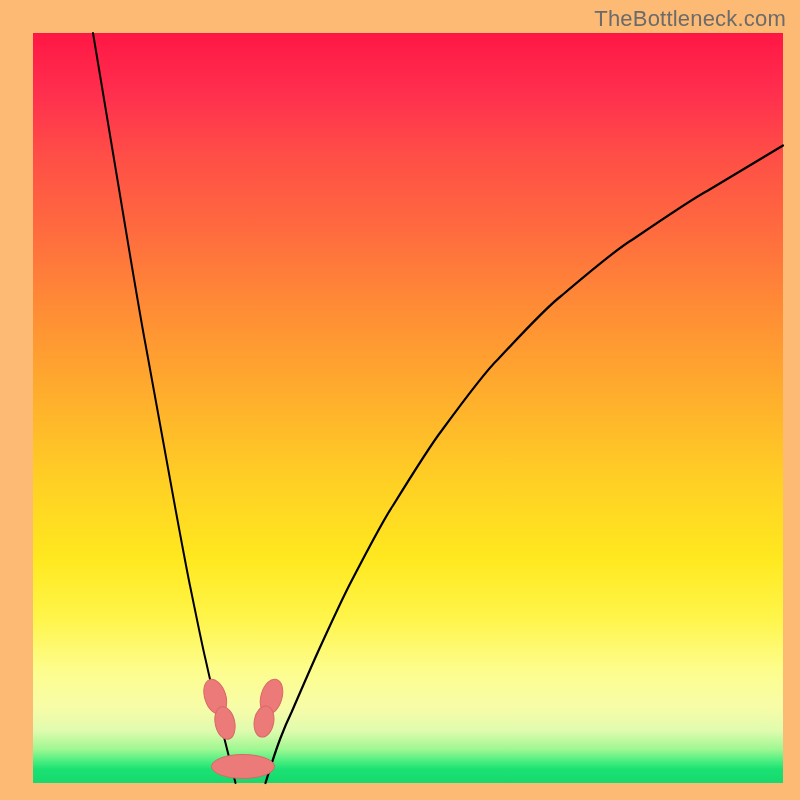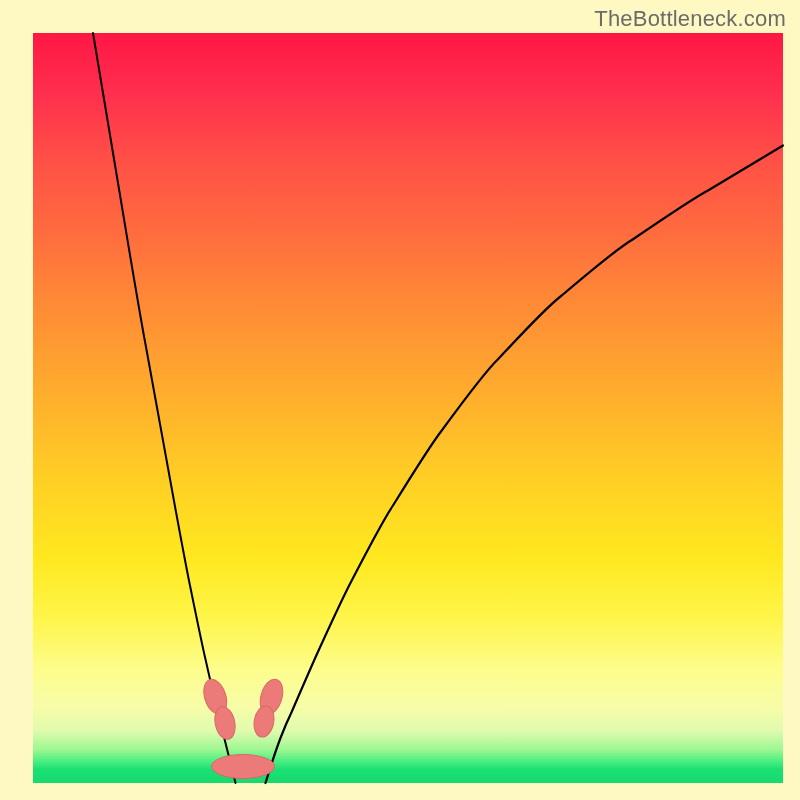--- a/index.html
+++ b/index.html
@@ -8,21 +8,21 @@
     width: 800px;
     height: 800px;
     background: #000;
     overflow: hidden;
     font-family: Arial, Helvetica, sans-serif;
   }
   .stage {
     position: relative;
     width: 800px;
     height: 800px;
-    background: #fef9c3;
+    background: #fdba74;
     text-align: center;
   }
   .plot {
     position: absolute;
     left: 33px;
     top: 33px;
     width: 750px;
     height: 750px;
     
     background: linear-gradient(to bottom,

